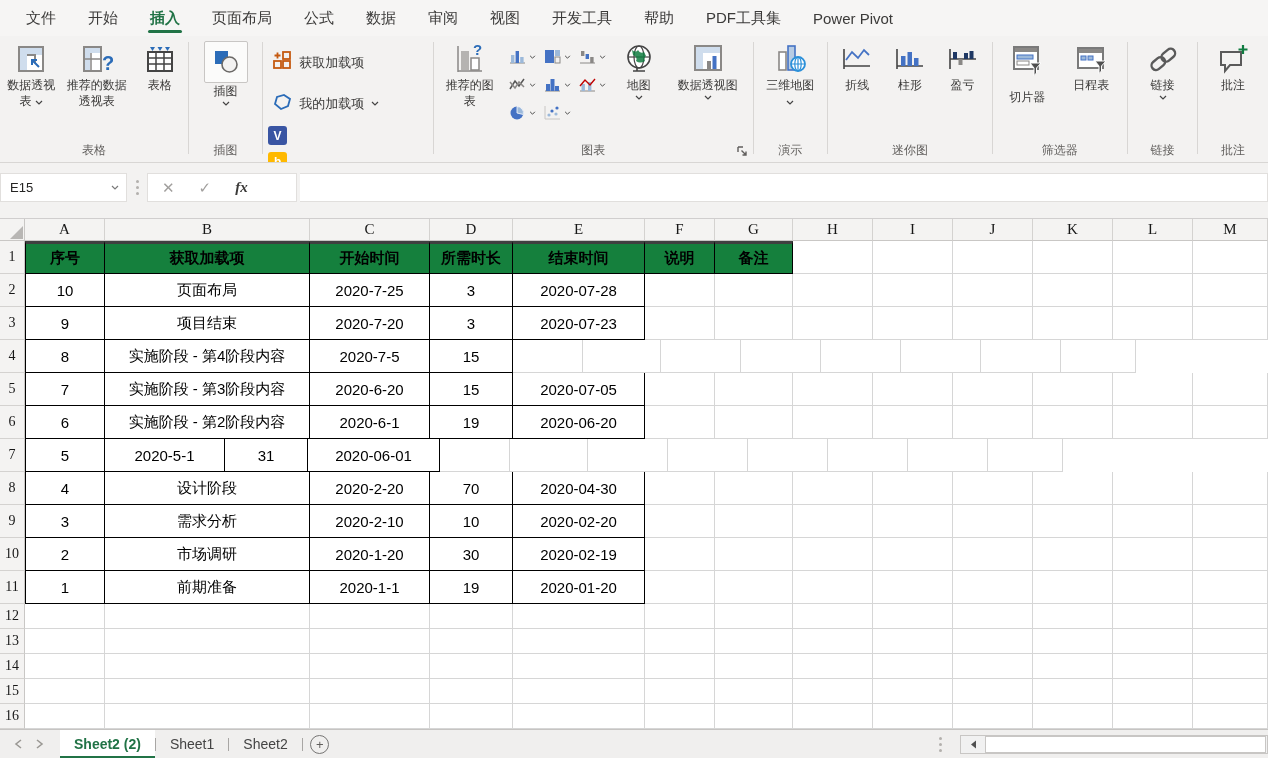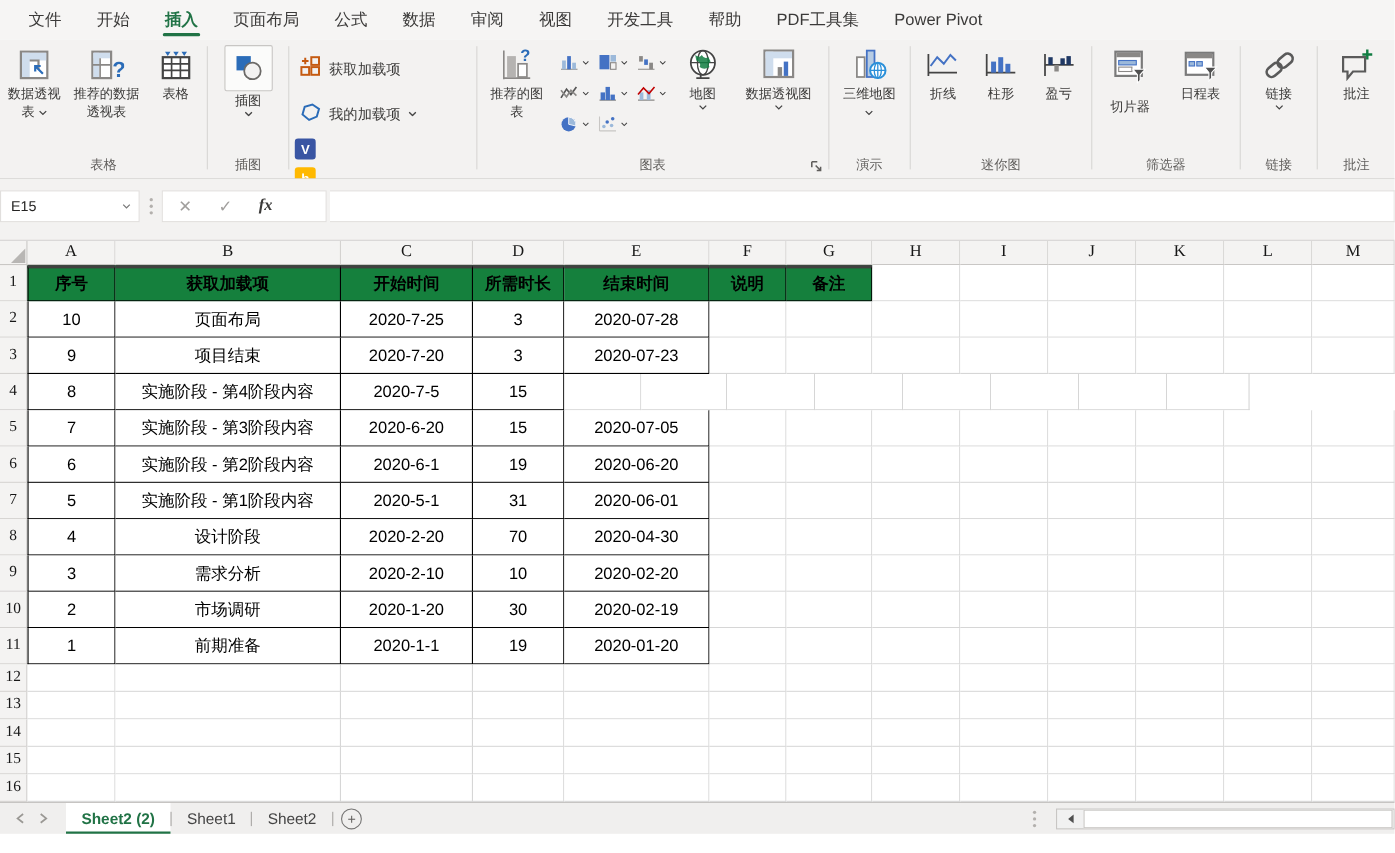--- a/index.html
+++ b/index.html
@@ -612,21 +612,20 @@
           <div class="cell" style="width: 80px;"></div>
           <div class="cell" style="width: 80px;"></div>
           <div class="cell" style="width: 80px;"></div>
           <div class="cell" style="width: 80px;"></div>
           <div class="cell" style="width: 80px;"></div>
           <div class="cell" style="width: 75px;"></div>
         </div>
         <div class="grow" style="height: 33px;">
           <div class="rownum">7</div>
           <div class="cell tbl lb" style="width: 80px;">5</div>
-          <div class="cell tbl" style="width: 205px;">实施阶段 - 第1阶段内容</div>
           <div class="cell tbl" style="width: 120px;">2020-5-1</div>
           <div class="cell tbl" style="width: 83px;">31</div>
           <div class="cell tbl" style="width: 132px;">2020-06-01</div>
           <div class="cell" style="width: 70px;"></div>
           <div class="cell" style="width: 78px;"></div>
           <div class="cell" style="width: 80px;"></div>
           <div class="cell" style="width: 80px;"></div>
           <div class="cell" style="width: 80px;"></div>
           <div class="cell" style="width: 80px;"></div>
           <div class="cell" style="width: 80px;"></div>

